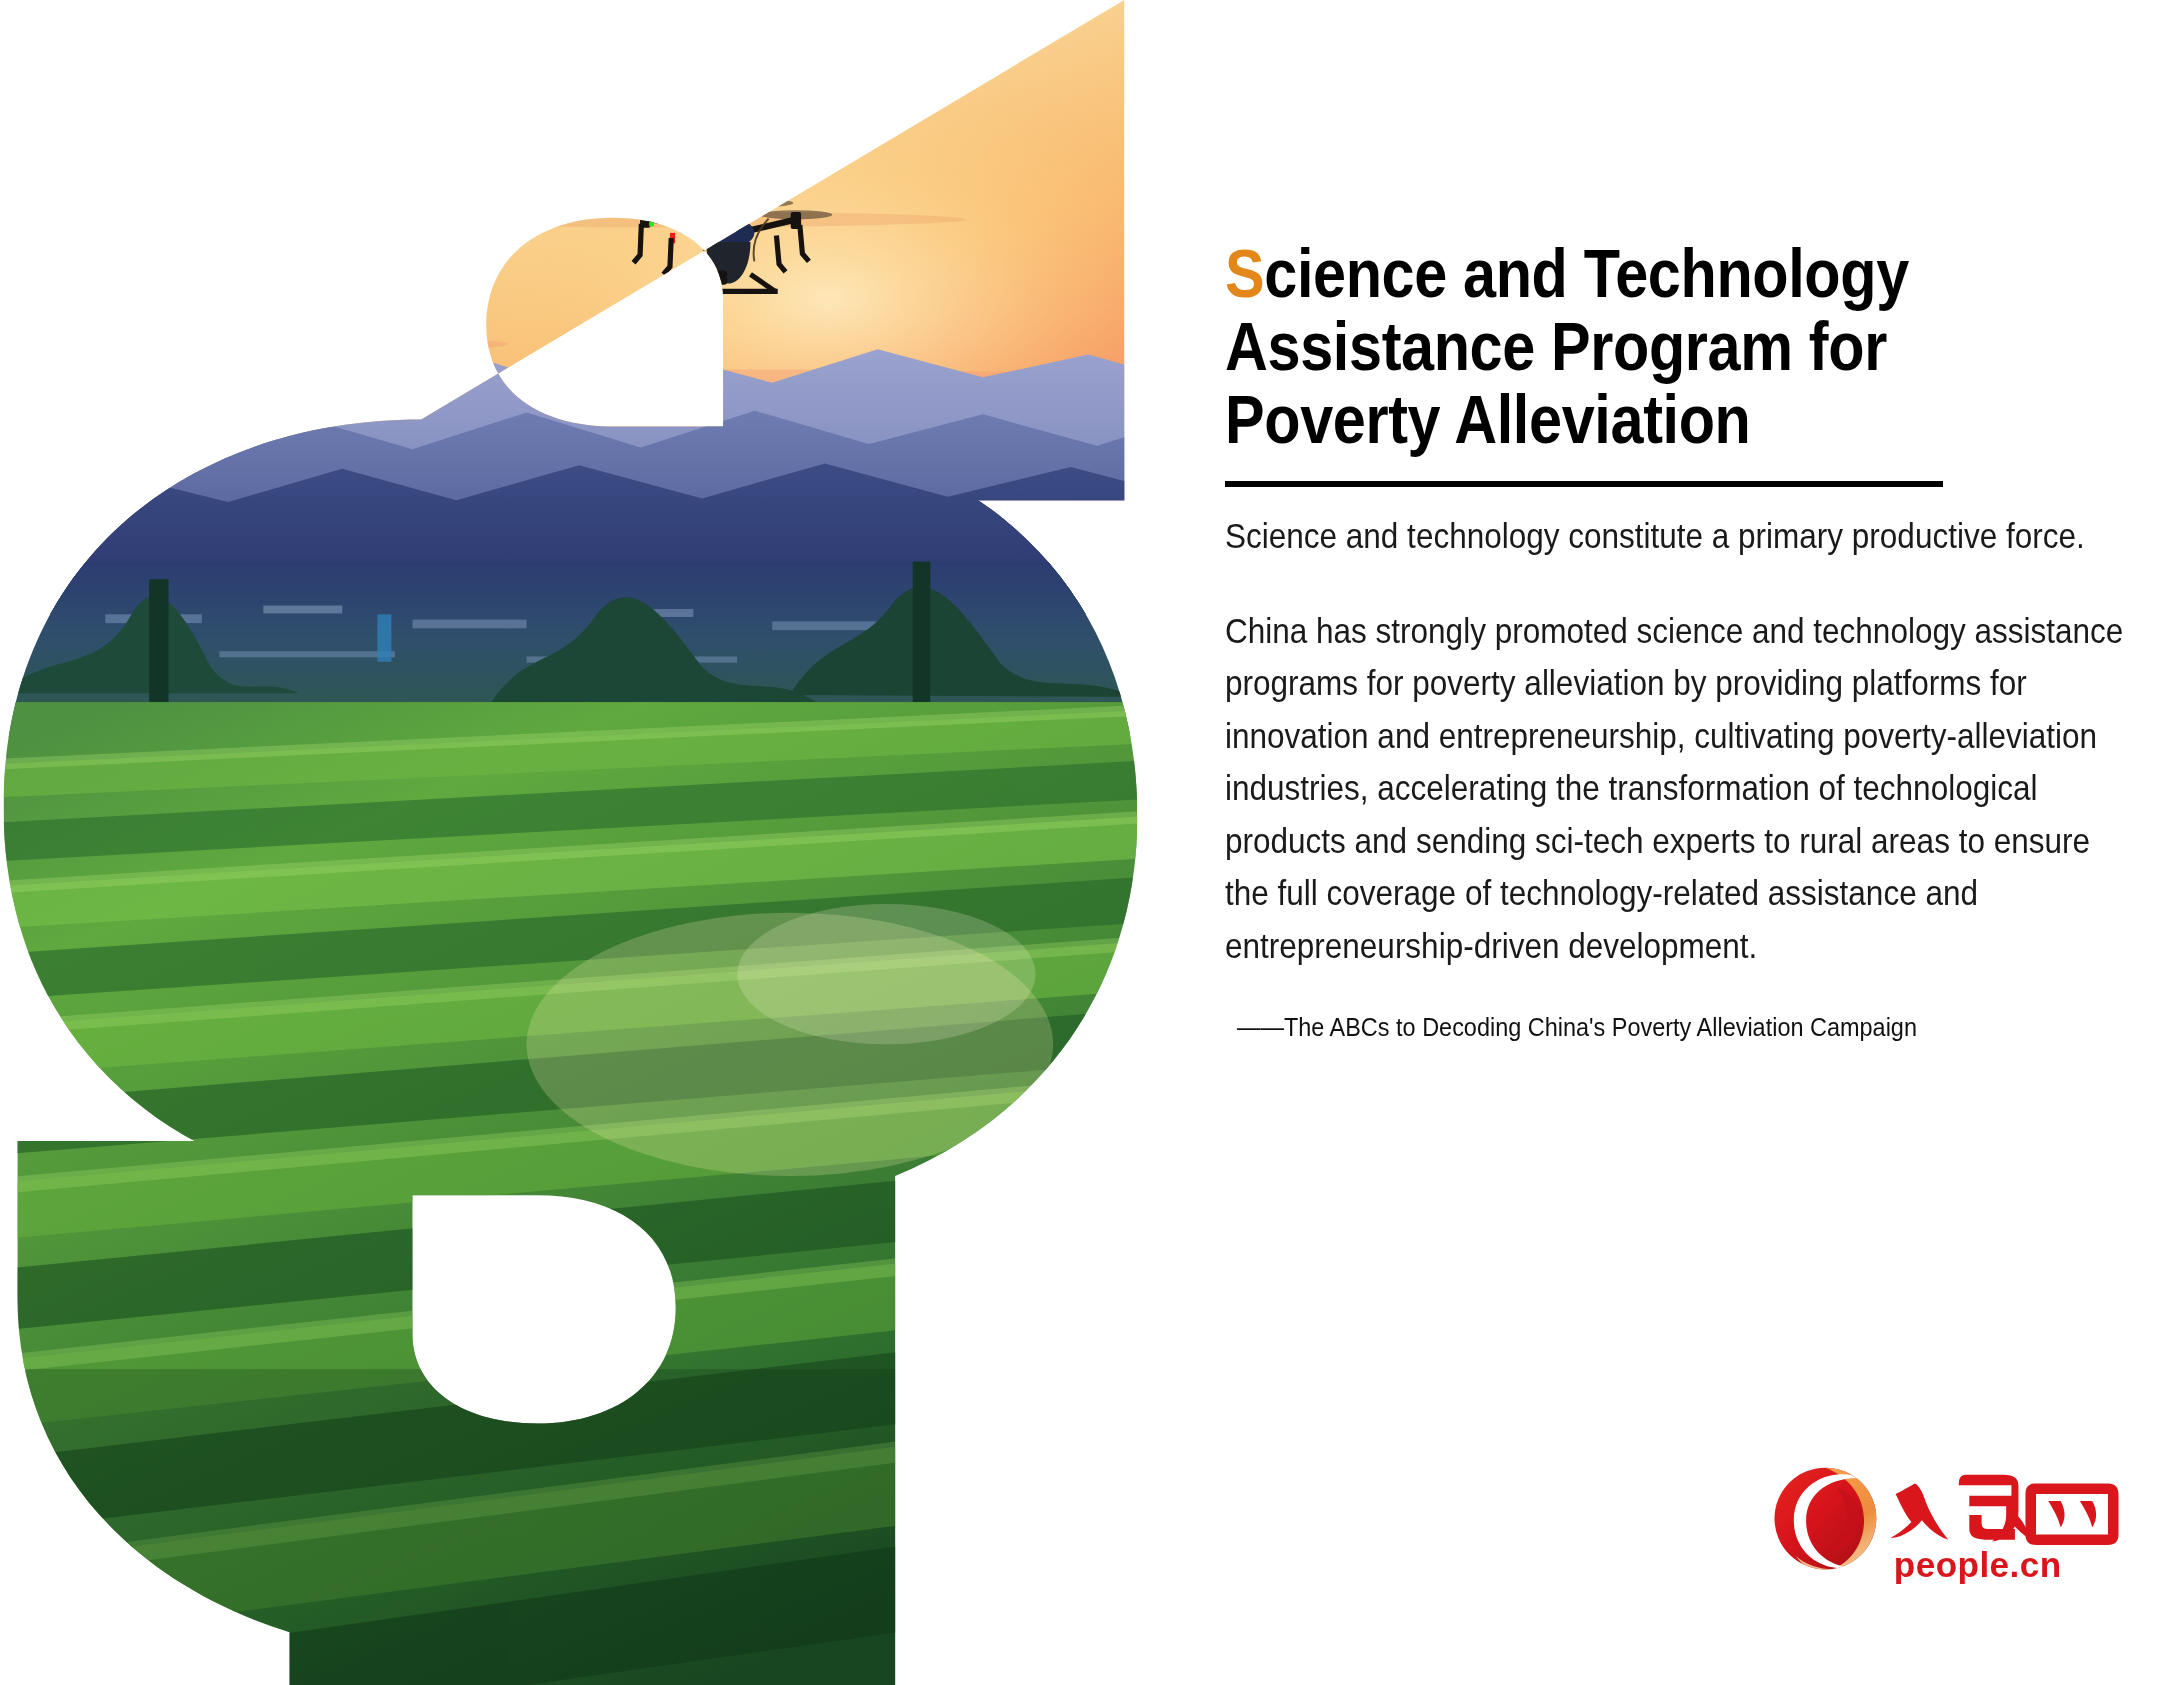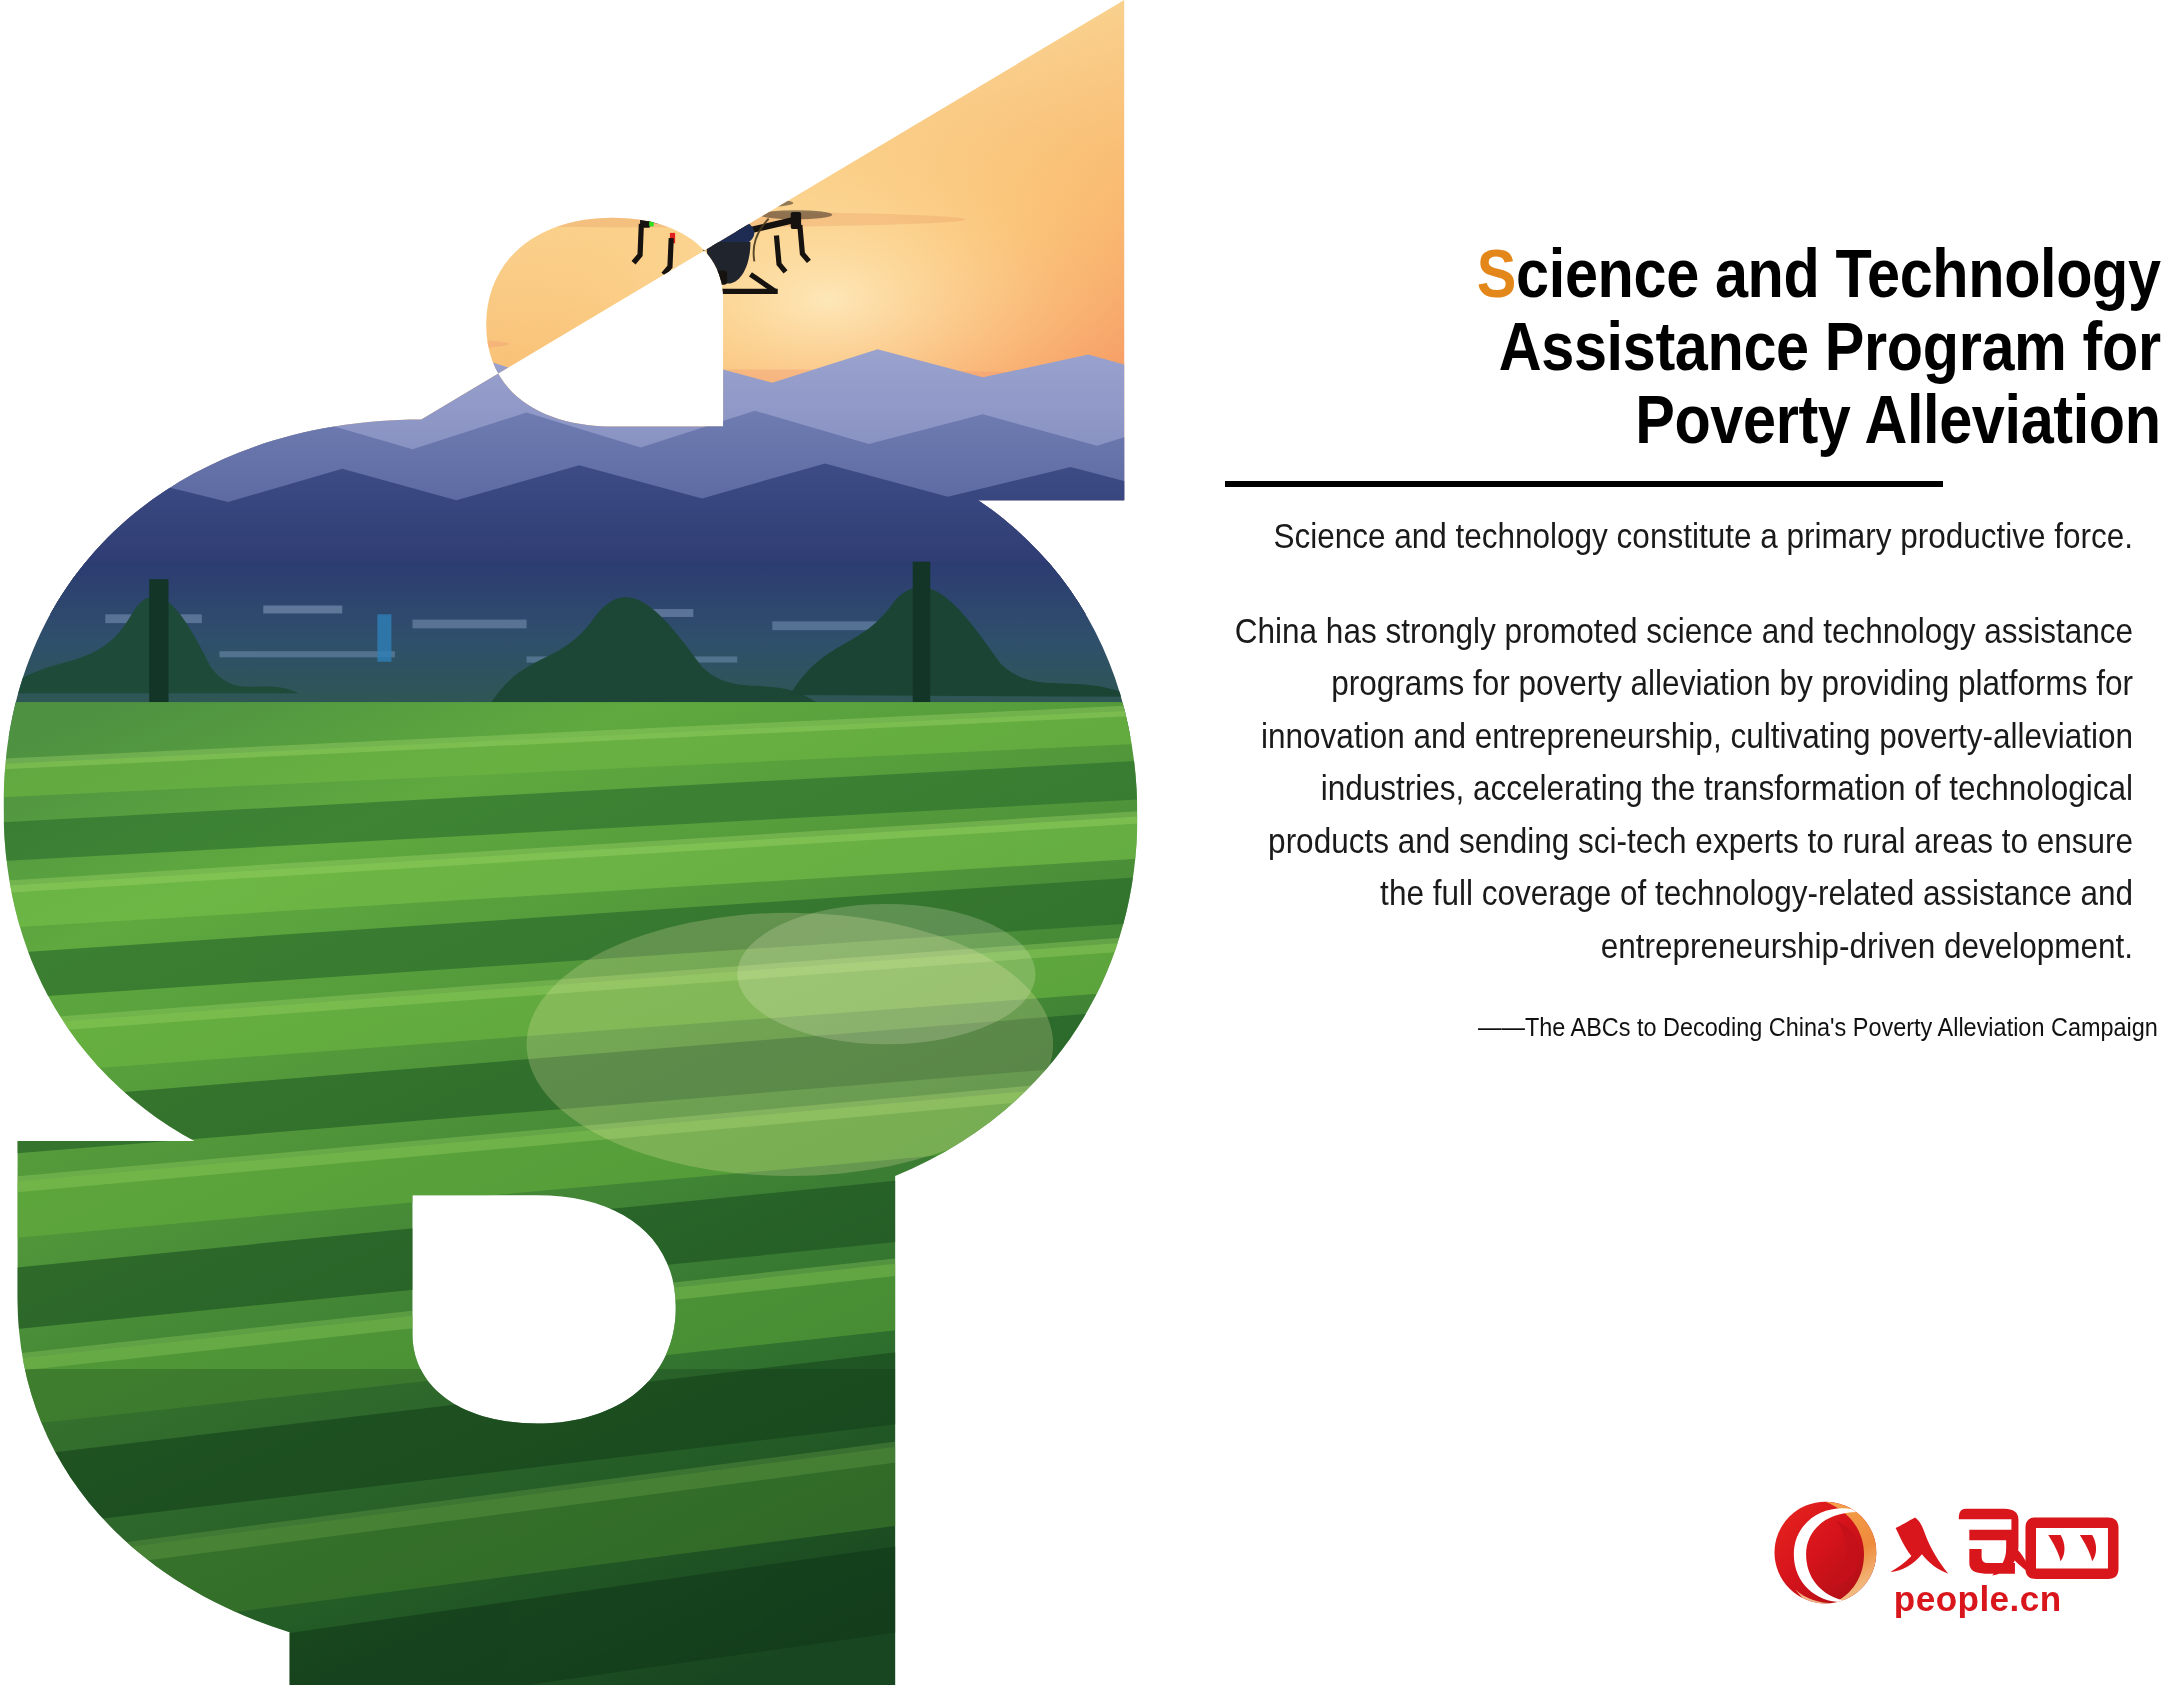--- a/index.html
+++ b/index.html
@@ -15,21 +15,20 @@
   #s-letter-panel{
     position:absolute; left:0; top:0; width:1176px; height:1685px;
   }
   #s-letter-svg{ display:block; width:1176px; height:1685px; }
 
   
   #content-column{
     position:absolute;
     left:1225px; top:237px;
     width:939px;
-    text-align:right;
   }
 
   #headline{
     font-family:"Liberation Sans Narrow","Liberation Sans",sans-serif;
     font-weight:700;
     font-size:69px;
     line-height:1.06;
     letter-spacing:-0.4px;
     color:#000000;
     transform:scaleX(0.86);
@@ -67,21 +66,21 @@
     color:#111111;
     transform:scaleX(0.92);
     transform-origin:left top;
     width:1001px;
     white-space:nowrap;
   }
 
   
   #site-logo{
     position:absolute;
-    left:1771px; top:1498px;
+    left:1771px; top:1464px;
     width:351px; height:132px;
   }
   #logo-svg{ display:block; }
 </style>
 </head>
 <body>
 
 <div id="s-letter-panel">
   <svg id="s-letter-svg" viewBox="0 0 1340 1920" xmlns="http://www.w3.org/2000/svg">
     <defs>

